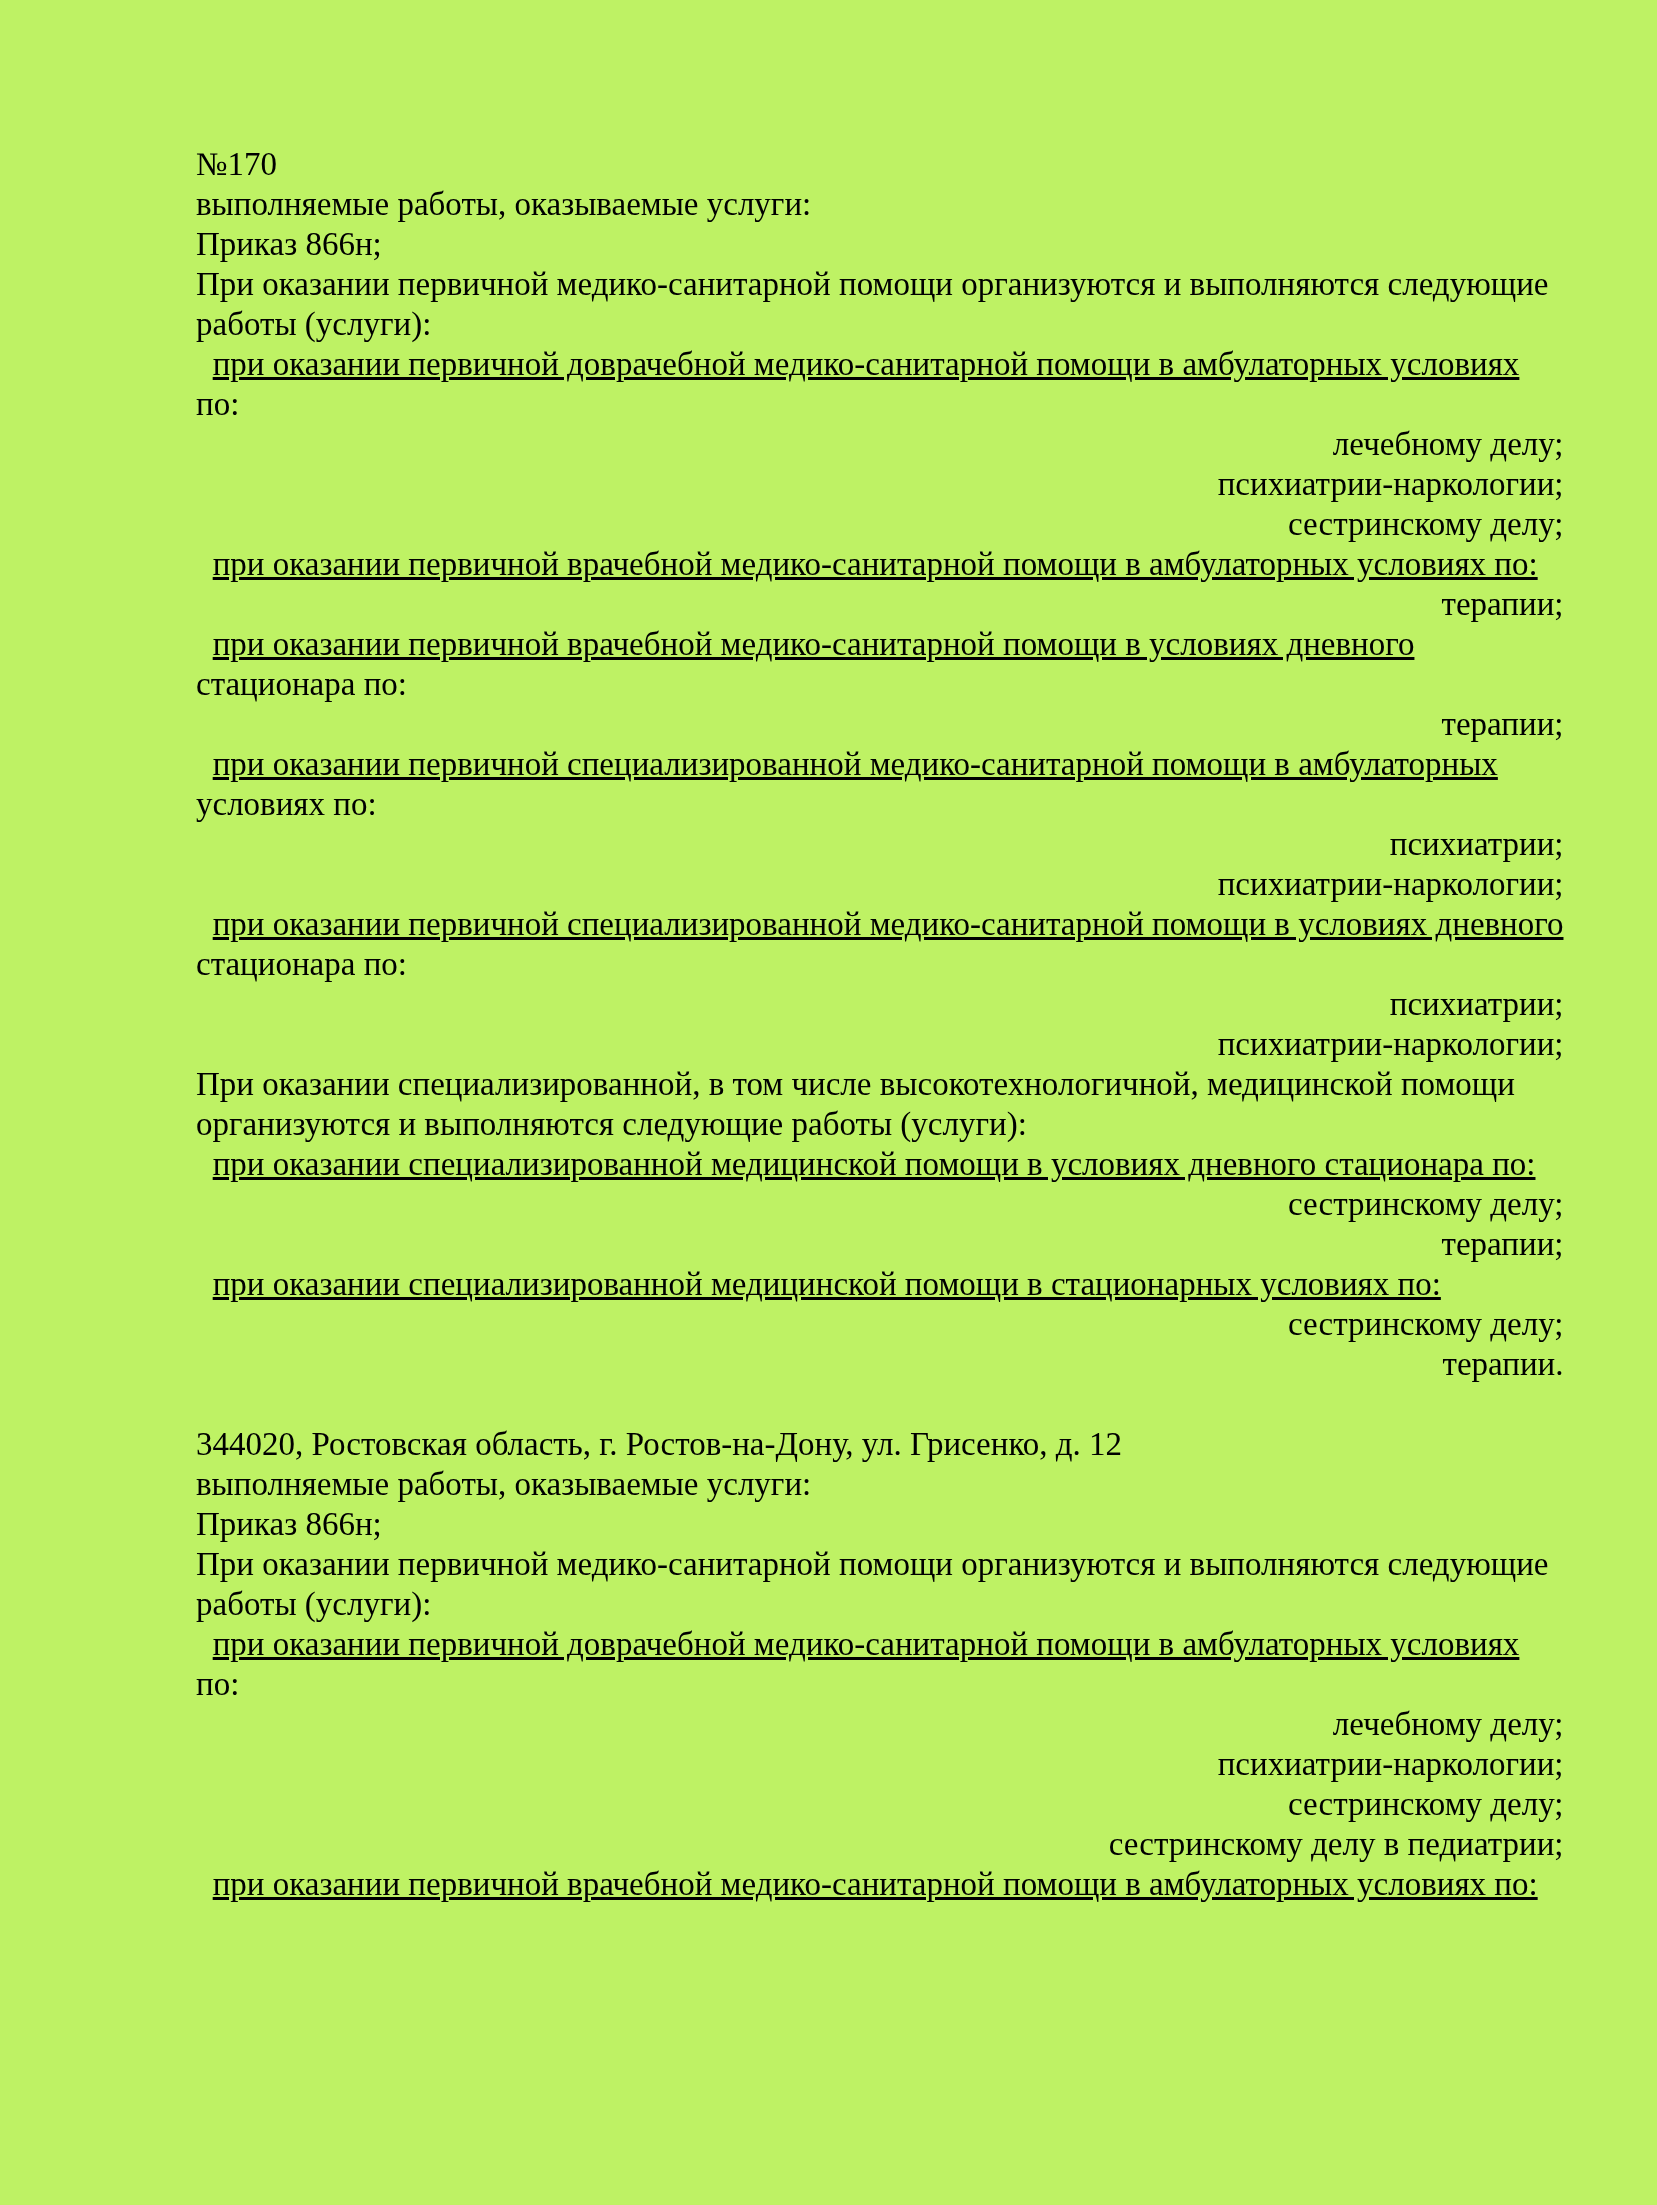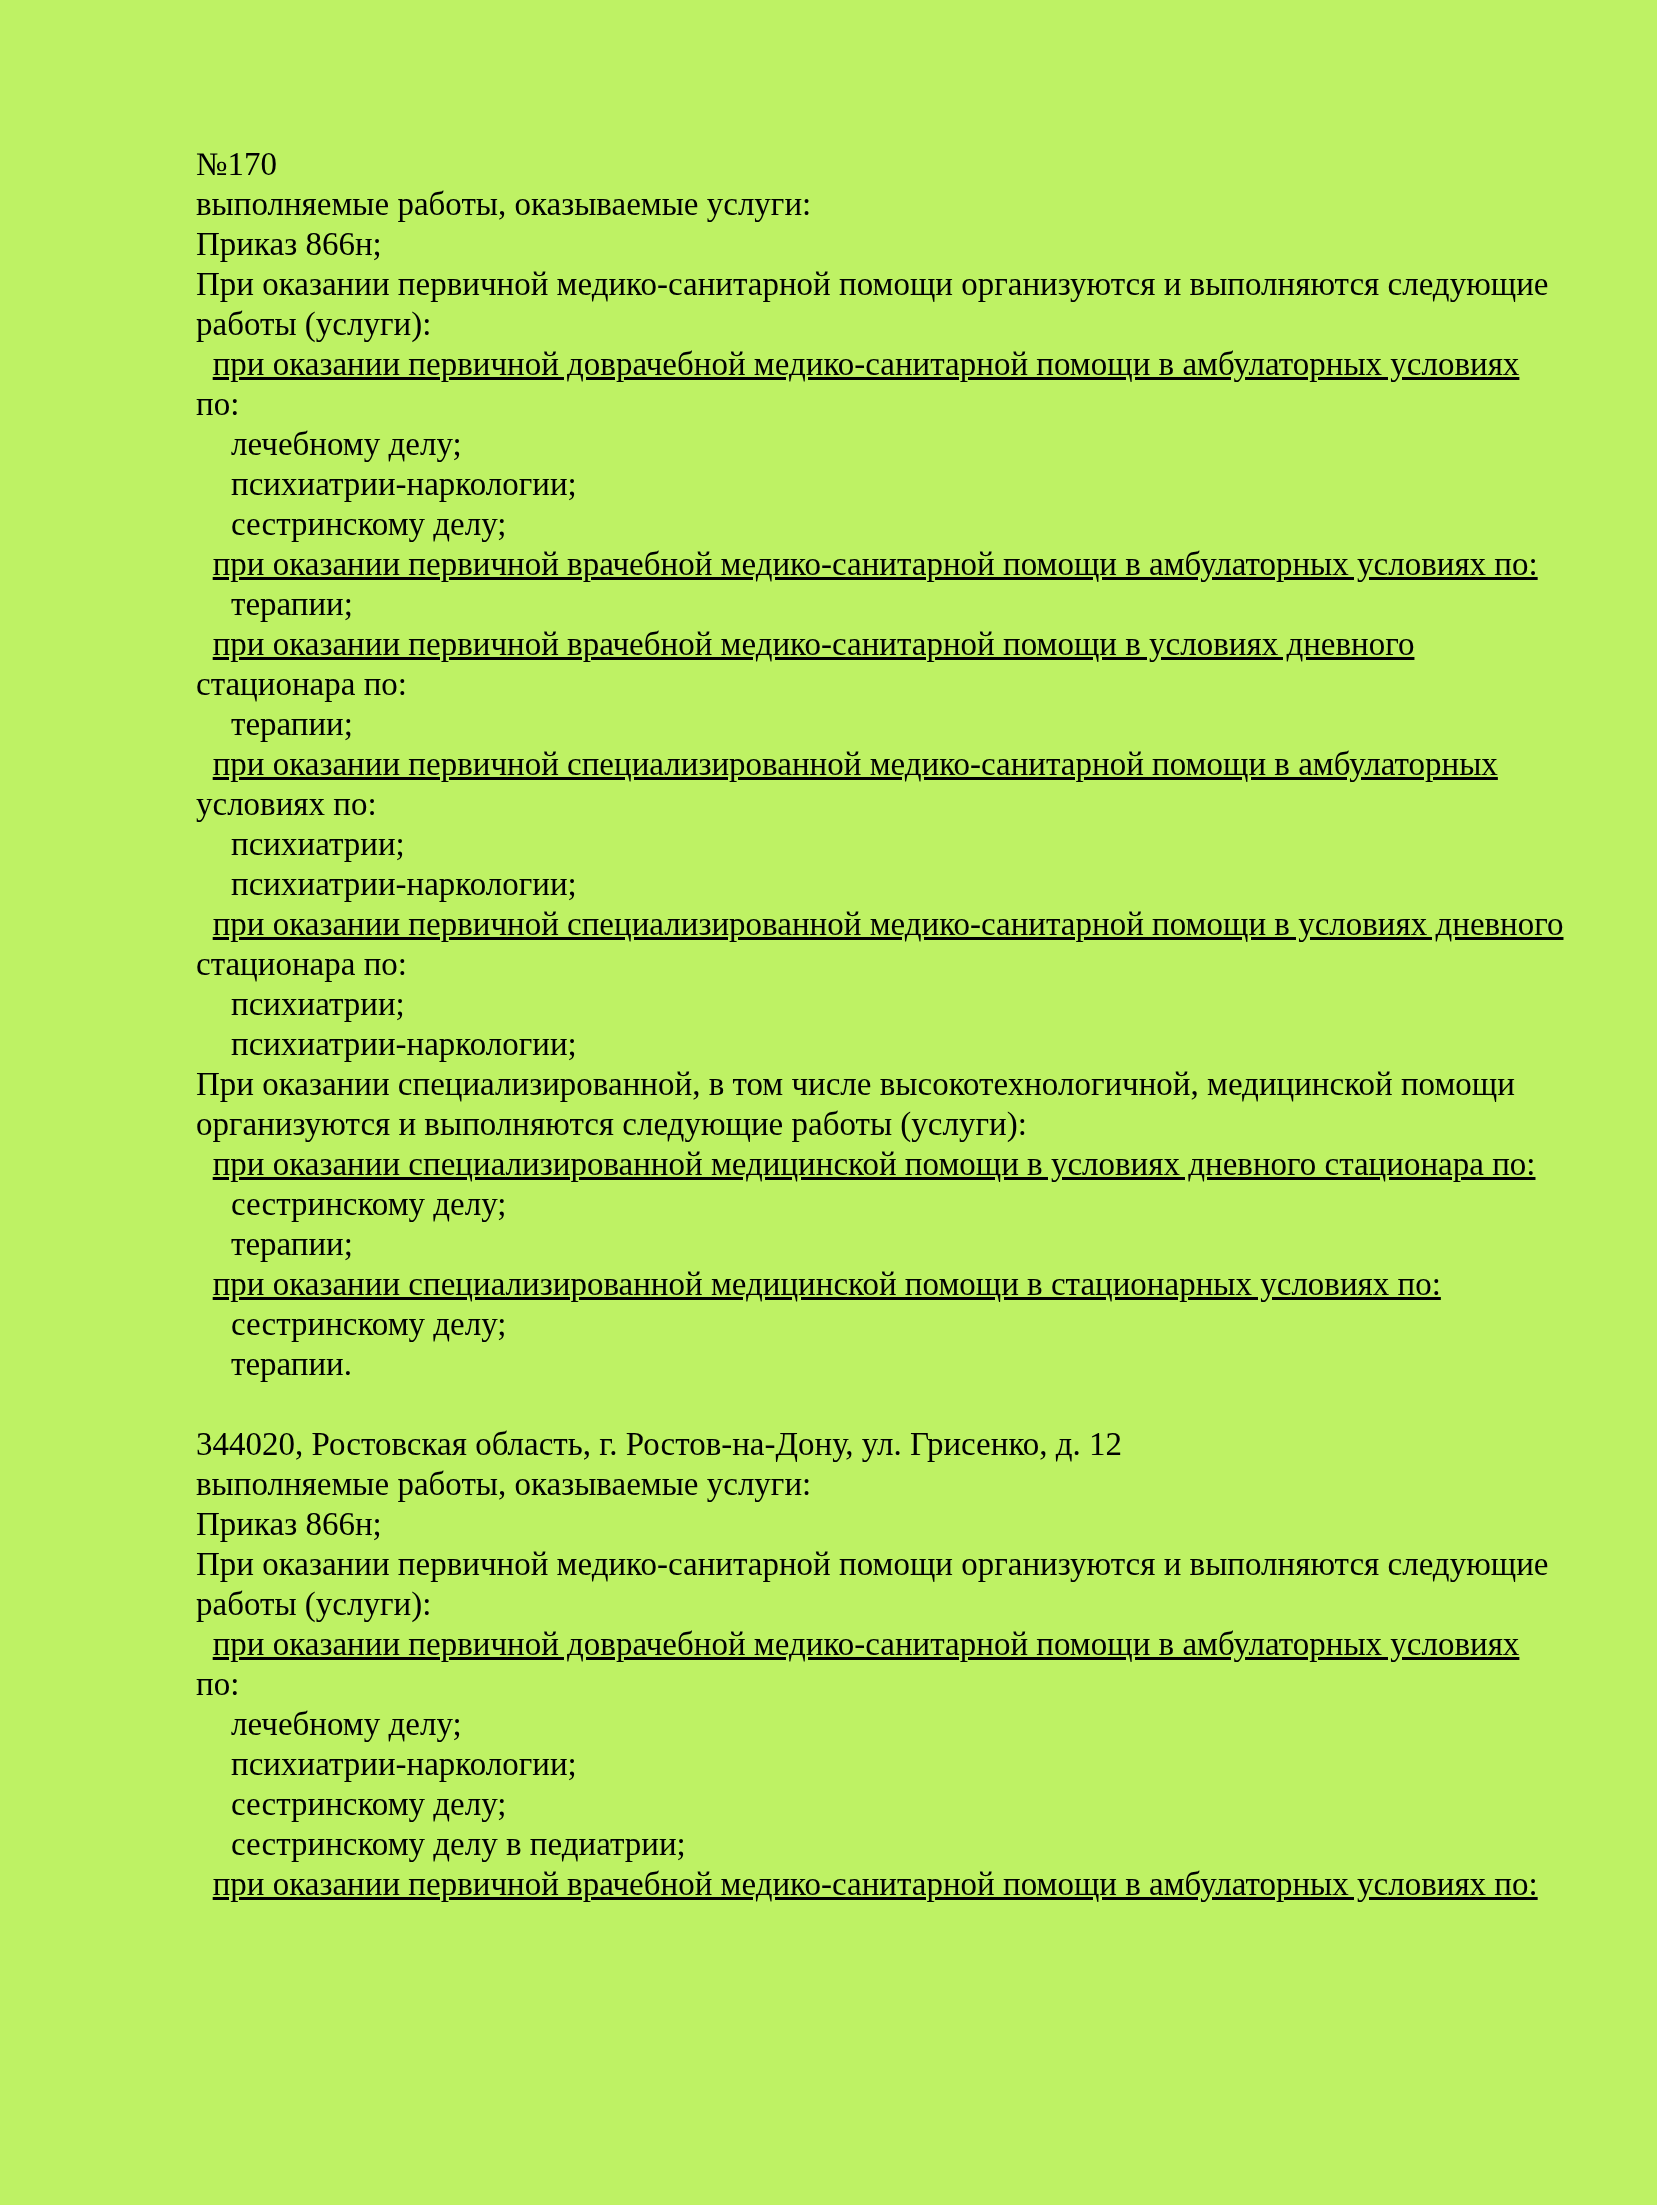--- a/index.html
+++ b/index.html
@@ -22,21 +22,21 @@
     position: absolute;
     left: 196px;
     top: 144px;
     white-space: pre;
   }
   .block { }
   .block-gap { margin-top: 40px; }
   .line { height: 40px; }
   .ind-0 { padding-left: 0; }
   .ind-1 { padding-left: 16.7px; text-decoration: underline; }
-  .ind-2 { padding-left: 35px; }
+  .ind-2 { padding-left: 35px; text-align: right; }
 </style>
 </head>
 <body>
 
 <div class="page">
   <div class="doc" style="color: rgb(0, 0, 0);"><div class="block"><div class="line ind-0">№170</div><div class="line ind-0">выполняемые работы, оказываемые услуги:</div><div class="line ind-0">Приказ 866н;</div><div class="line ind-0">При оказании первичной медико-санитарной помощи организуются и выполняются следующие</div><div class="line ind-0">работы (услуги):</div><div class="line ind-1">при оказании первичной доврачебной медико-санитарной помощи в амбулаторных условиях</div><div class="line ind-0">по:</div><div class="line ind-2">лечебному делу;</div><div class="line ind-2">психиатрии-наркологии;</div><div class="line ind-2">сестринскому делу;</div><div class="line ind-1">при оказании первичной врачебной медико-санитарной помощи в амбулаторных условиях по:</div><div class="line ind-2">терапии;</div><div class="line ind-1">при оказании первичной врачебной медико-санитарной помощи в условиях дневного</div><div class="line ind-0">стационара по:</div><div class="line ind-2">терапии;</div><div class="line ind-1">при оказании первичной специализированной медико-санитарной помощи в амбулаторных</div><div class="line ind-0">условиях по:</div><div class="line ind-2">психиатрии;</div><div class="line ind-2">психиатрии-наркологии;</div><div class="line ind-1">при оказании первичной специализированной медико-санитарной помощи в условиях дневного</div><div class="line ind-0">стационара по:</div><div class="line ind-2">психиатрии;</div><div class="line ind-2">психиатрии-наркологии;</div><div class="line ind-0">При оказании специализированной, в том числе высокотехнологичной, медицинской помощи</div><div class="line ind-0">организуются и выполняются следующие работы (услуги):</div><div class="line ind-1">при оказании специализированной медицинской помощи в условиях дневного стационара по:</div><div class="line ind-2">сестринскому делу;</div><div class="line ind-2">терапии;</div><div class="line ind-1">при оказании специализированной медицинской помощи в стационарных условиях по:</div><div class="line ind-2">сестринскому делу;</div><div class="line ind-2">терапии.</div></div><div class="block block-gap"><div class="line ind-0">344020, Ростовская область, г. Ростов-на-Дону, ул. Грисенко, д. 12</div><div class="line ind-0">выполняемые работы, оказываемые услуги:</div><div class="line ind-0">Приказ 866н;</div><div class="line ind-0">При оказании первичной медико-санитарной помощи организуются и выполняются следующие</div><div class="line ind-0">работы (услуги):</div><div class="line ind-1">при оказании первичной доврачебной медико-санитарной помощи в амбулаторных условиях</div><div class="line ind-0">по:</div><div class="line ind-2">лечебному делу;</div><div class="line ind-2">психиатрии-наркологии;</div><div class="line ind-2">сестринскому делу;</div><div class="line ind-2">сестринскому делу в педиатрии;</div><div class="line ind-1">при оказании первичной врачебной медико-санитарной помощи в амбулаторных условиях по:</div></div></div>
 </div>
 
 
 </body></html>

